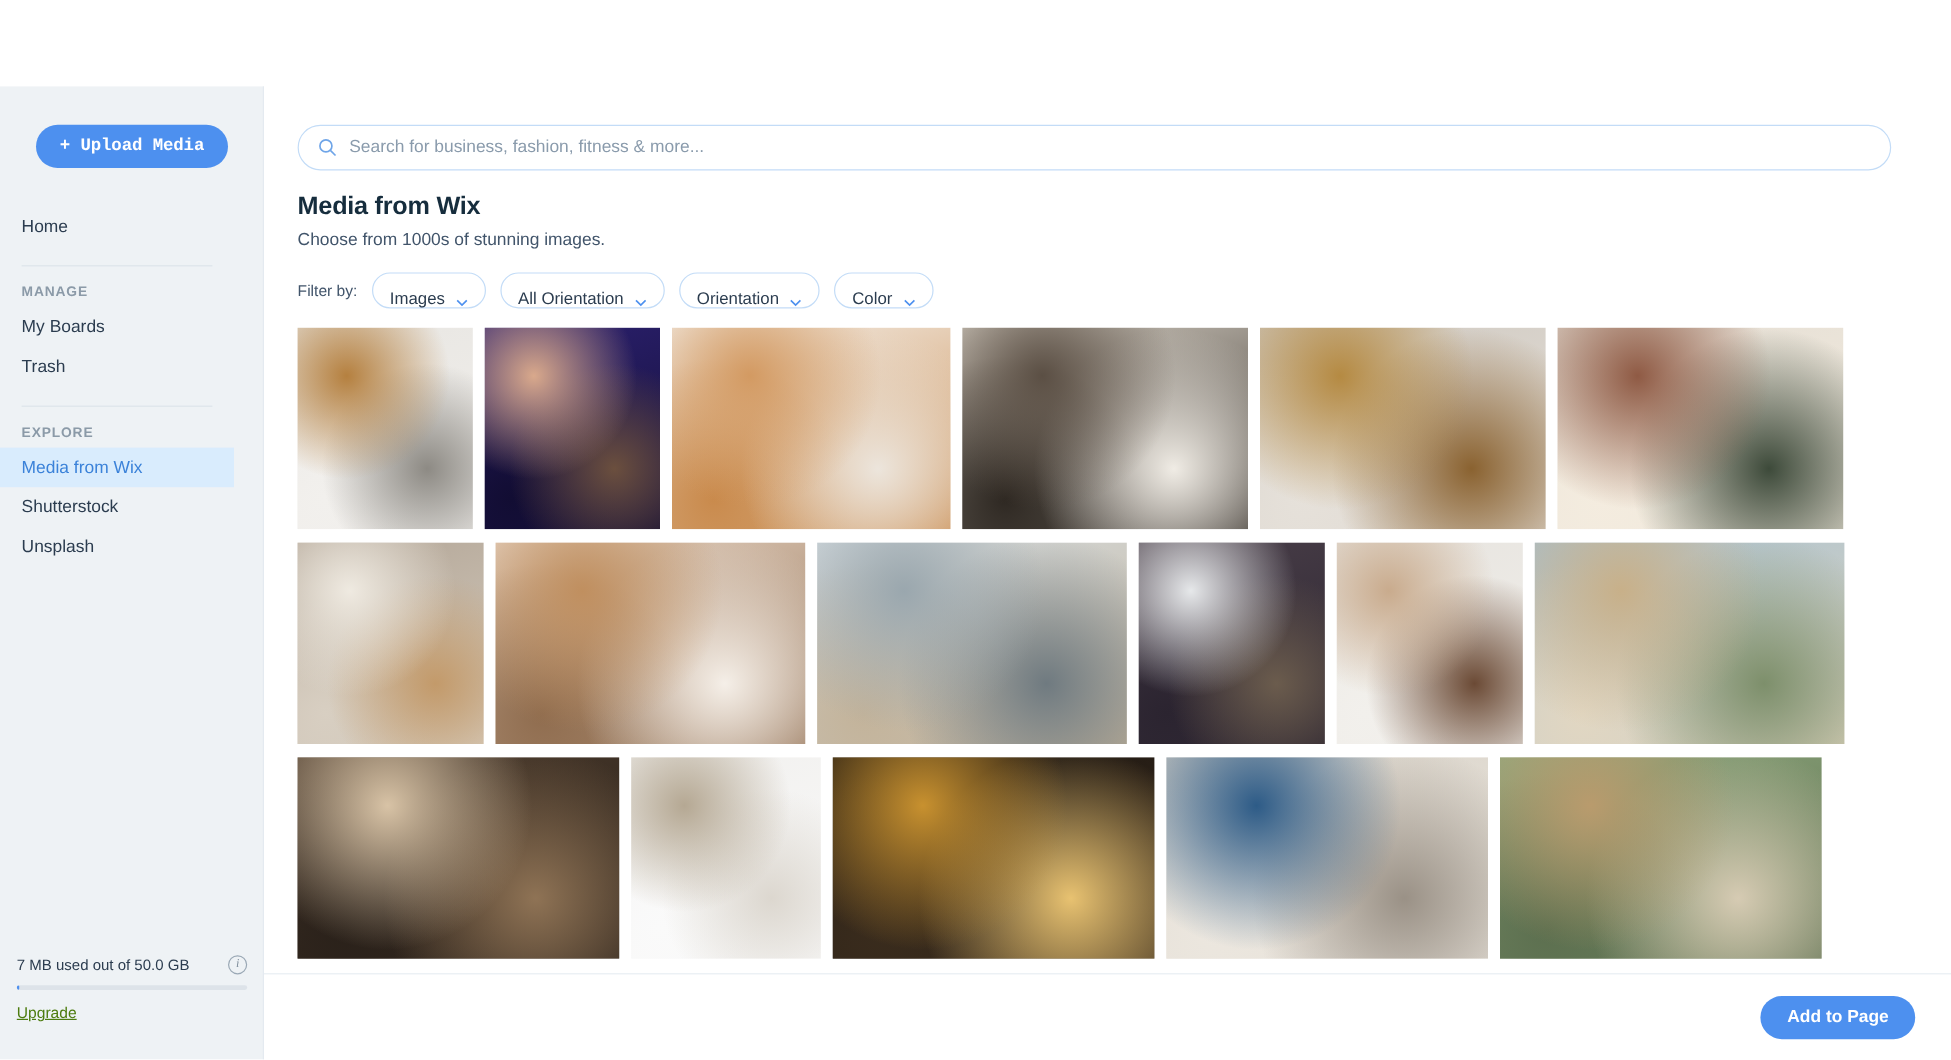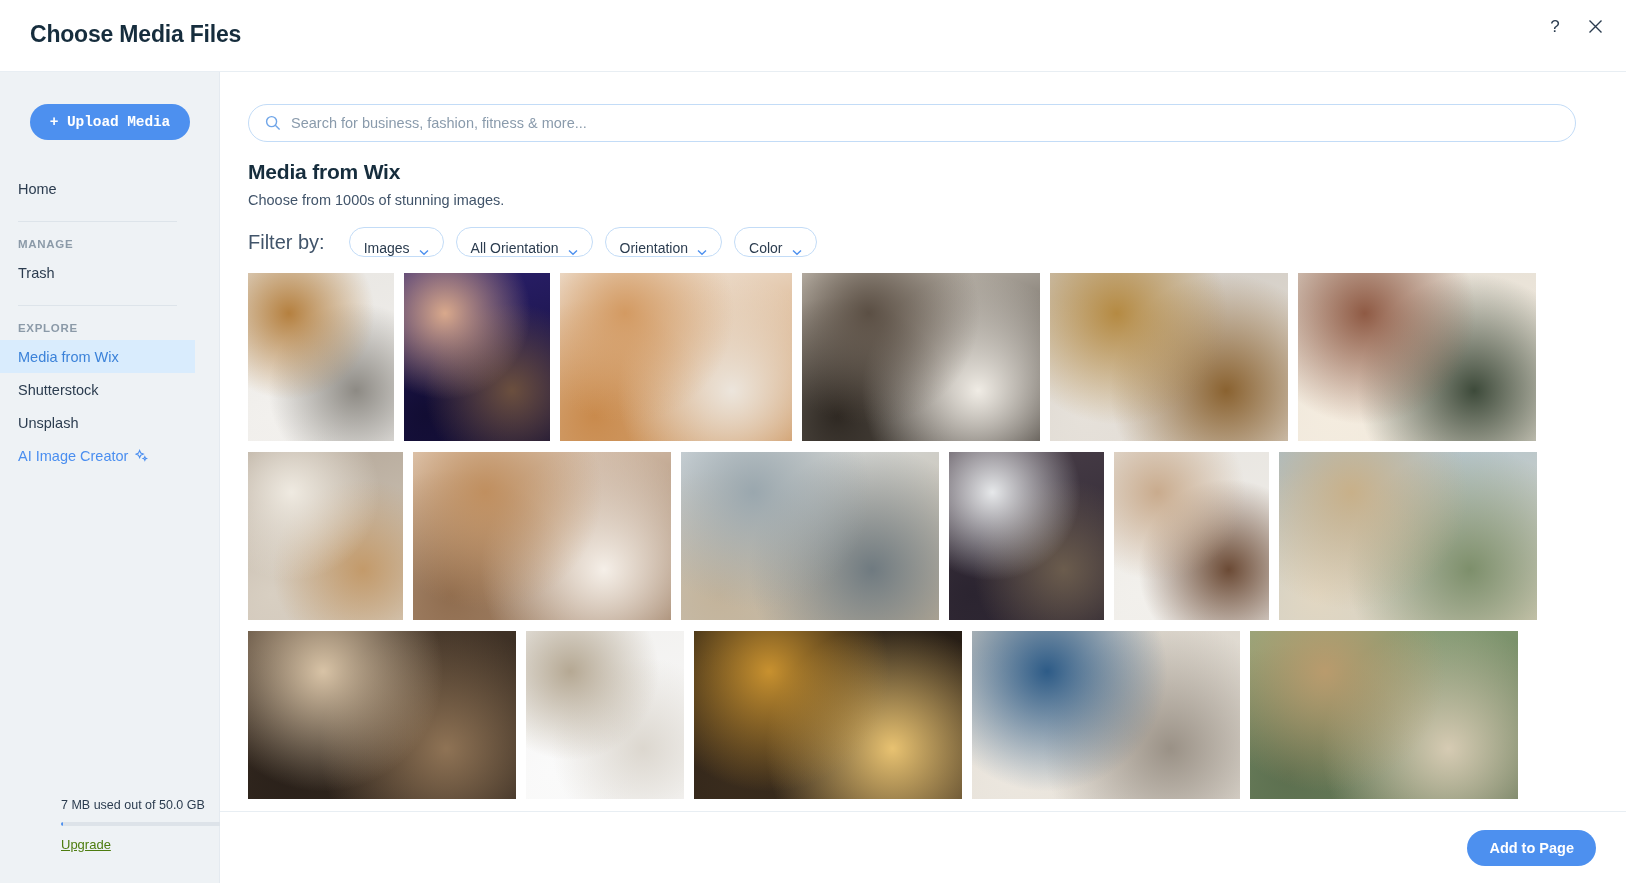--- a/index.html
+++ b/index.html
@@ -115,21 +115,20 @@
     margin-left: 7px;
     display: inline-flex;
     color: #4a8ef0;
   }
 
   .storage {
     position: absolute;
     left: 0; bottom: 30px;
     width: 220px;
     padding: 0 14px;
-    margin-left: 47px;
   }
   .storage-row {
     display: flex;
     align-items: center;
     justify-content: space-between;
     font-size: 12.5px;
     color: #2b3c4f;
   }
   .info-icon {
     width: 16px; height: 16px;
@@ -216,21 +215,21 @@
     color: #41546a;
   }
 
   .filters {
     position: absolute;
     left: 28px; top: 155px;
     display: flex;
     align-items: center;
     gap: 12px;
   }
-  .filter-label { font-size: 20px; color: #41546a; margin-right: 12px; }
+  .filter-label { font-size: 13px; color: #41546a; margin-right: 0px; }
   .chip {
     height: 30px;
     padding: 0 14px;
     border: 1px solid #c3dcf7;
     border-radius: 15px;
     display: flex;
     align-items: flex-end;
     gap: 9px;
     font-size: 14px;
     color: #2b3c4f;
@@ -280,69 +279,50 @@
     font-size: 14.5px;
     font-weight: bold;
     cursor: pointer;
   }
 </style>
 </head>
 <body>
 
 <div class="app">
 
-  <div class="titlebar">
-    <div class="titlebar-title">Choose Media Files</div>
-    <div class="titlebar-actions">
-      <div class="icon-btn">
-        <span class="help-glyph">?</span>
-      </div>
-      <div class="icon-btn">
-        <svg width="15" height="15" viewBox="0 0 15 15" fill="none" stroke="currentColor" stroke-width="1.4">
-          <path d="M1.5 1.5 L13.5 13.5 M13.5 1.5 L1.5 13.5"></path>
-        </svg>
-      </div>
-    </div>
-  </div>
 
   <div class="sidebar">
     <button class="upload-btn">+ Upload Media</button>
 
     <div class="nav">
       <div class="nav-item">
         <span>Home</span>
       </div>
 
       <div class="nav-sep"></div>
 
       <div class="nav-group-label">MANAGE</div>
       <div class="nav-item">
+        <span>My Boards</span>
+      </div>
+      <div class="nav-item">
         <span>Trash</span>
       </div>
 
       <div class="nav-sep"></div>
 
       <div class="nav-group-label">EXPLORE</div>
       <div class="nav-item active">
         <span>Media from Wix</span>
       </div>
       <div class="nav-item">
         <span>Shutterstock</span>
       </div>
       <div class="nav-item">
         <span>Unsplash</span>
-      </div>
-      <div class="nav-item link-accent">
-        <span>AI Image Creator</span>
-        <span class="sparkle">
-          <svg width="13" height="13" viewBox="0 0 14 14" fill="none" stroke="currentColor" stroke-width="1.1">
-            <path d="M5 1.5 L6.2 4.3 L9 5.5 L6.2 6.7 L5 9.5 L3.8 6.7 L1 5.5 L3.8 4.3 Z"></path>
-            <path d="M10.6 8.2 L11.2 9.6 L12.6 10.2 L11.2 10.8 L10.6 12.2 L10 10.8 L8.6 10.2 L10 9.6 Z"></path>
-          </svg>
-        </span>
       </div>
     </div>
 
     <div class="storage">
       <div class="storage-row">
         <span>7 MB used out of 50.0 GB</span>
         <span class="info-icon">i</span>
       </div>
       <div class="storage-bar">
           <i></i>

